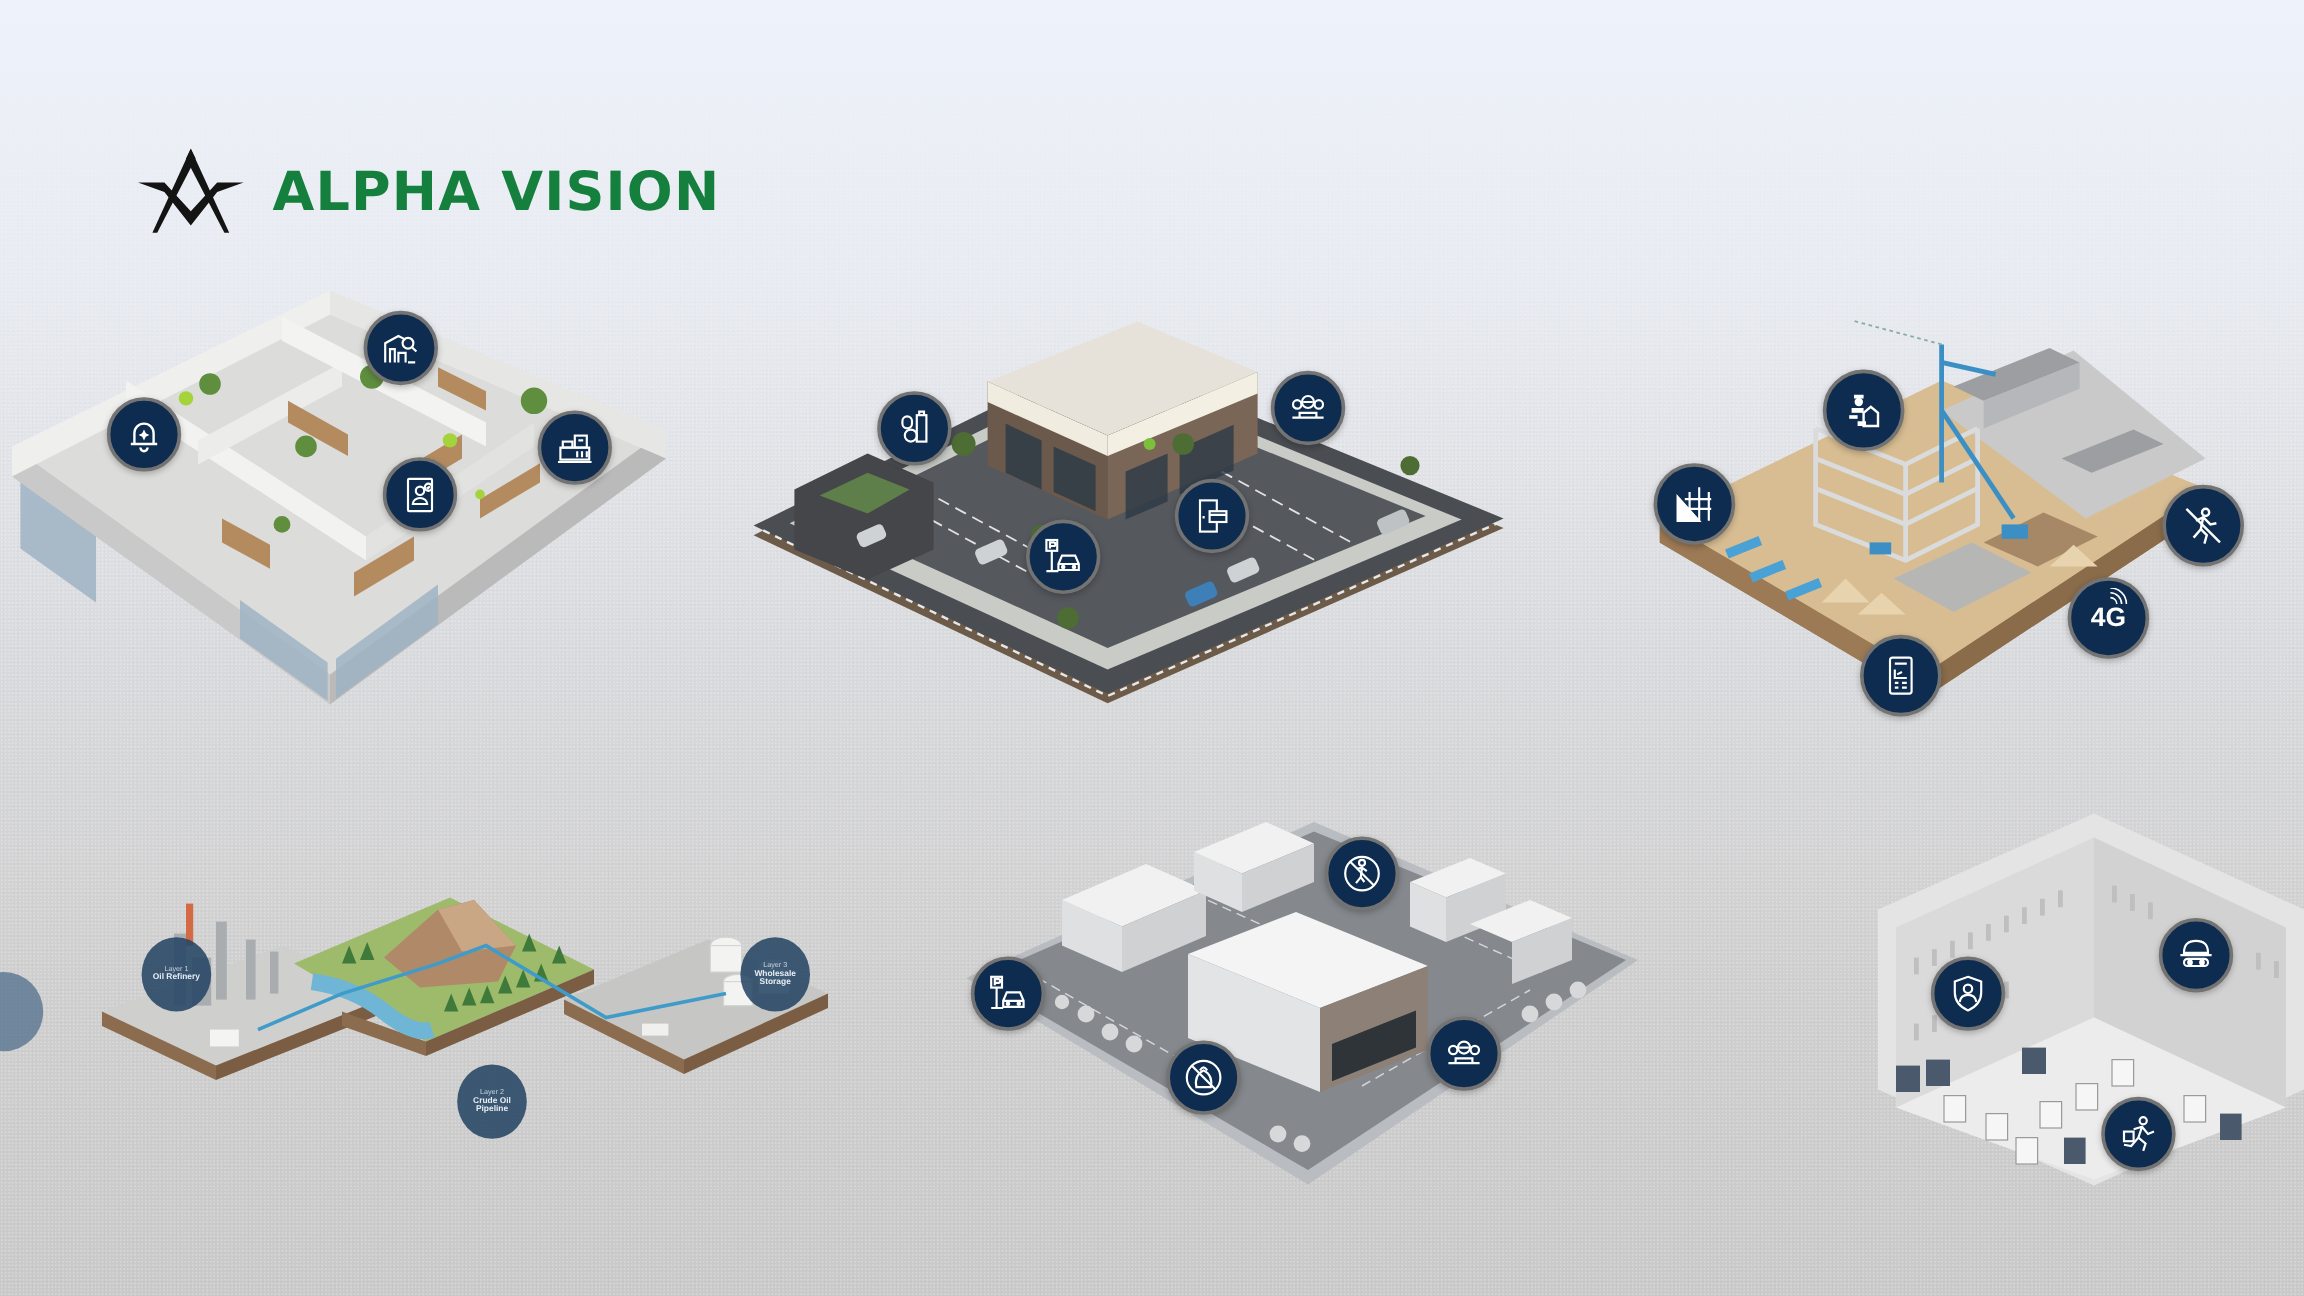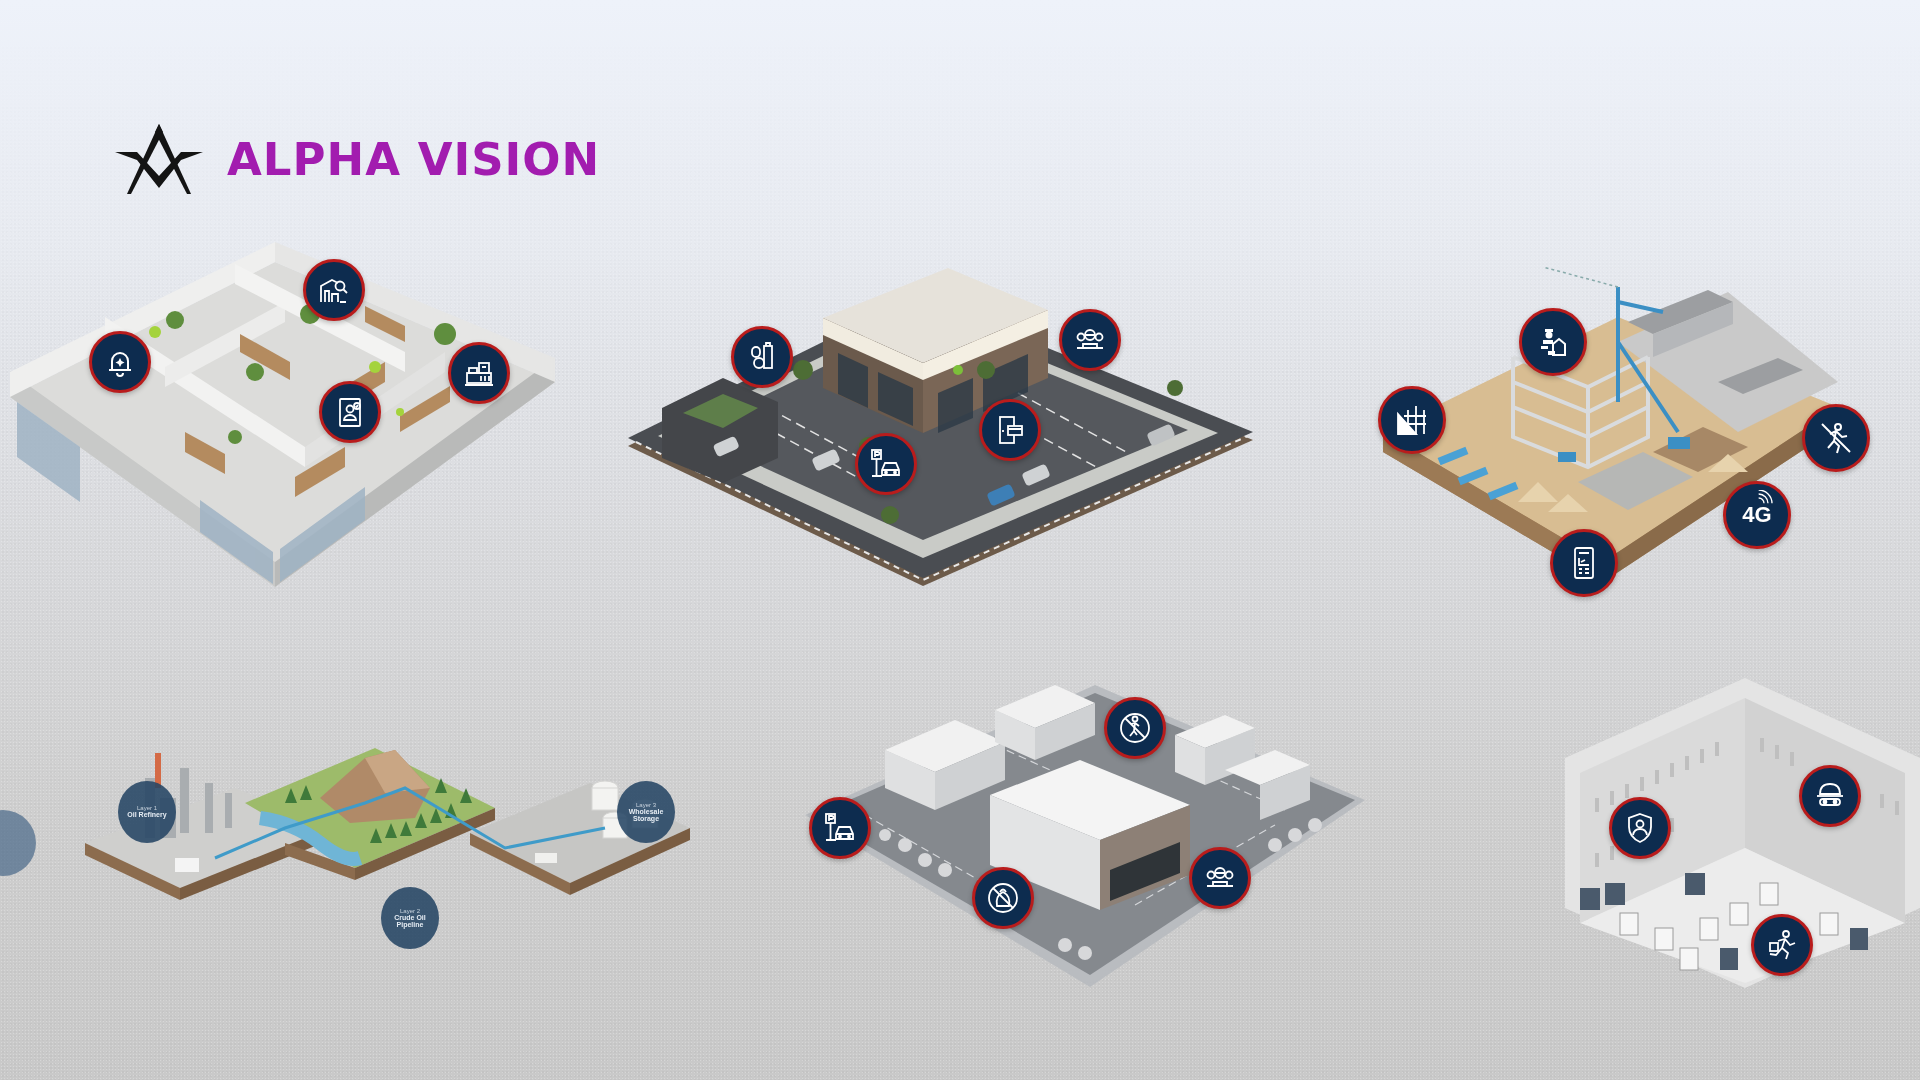--- a/index.html
+++ b/index.html
@@ -14,30 +14,30 @@
       radial-gradient(rgba(255,255,255,.7) 0.6px, transparent 0.9px),
       radial-gradient(rgba(0,0,0,.12) 0.6px, transparent 0.9px);
     background-size:3px 3px, 4px 4px;
     background-position:0 0, 1px 2px;
     mask-image: linear-gradient(180deg, transparent 0%, #000 35%);
     -webkit-mask-image: linear-gradient(180deg, transparent 0%, #000 35%);
   }
   
   .logo { position:absolute; left:113px; top:122px; display:flex; align-items:center; gap:22px; }
   .logo svg { width:92px; height:74px; }
-  .logo-text { font-family:"DejaVu Sans", sans-serif; font-weight:bold; font-size:45px; color:#a21caf; letter-spacing:1px; }
+  .logo-text { font-family:"DejaVu Sans", sans-serif; font-weight:bold; font-size:45px; color:#15803d; letter-spacing:1px; }
 
   
   .scene { position:absolute; }
   .scene svg.iso { position:absolute; left:0; top:0; width:100%; height:100%; overflow:visible; }
 
   
   .badge {
     position:absolute; width:62px; height:62px; margin-left:-31px; margin-top:-31px;
-    border-radius:50%; background:#0d2c4f; border:3px solid #b91c1c;
+    border-radius:50%; background:#0d2c4f; border:3px solid #737373;
     box-shadow:0 2px 5px rgba(0,0,0,.25);
     display:flex; align-items:center; justify-content:center; box-sizing:border-box;
     cursor:pointer;
   }
   .badge svg { width:36px; height:36px; }
   .badge .txt { color:#fff; font-weight:bold; font-size:22px; font-family:"Liberation Sans", sans-serif; }
   .badge.lg { width:68px; height:68px; margin-left:-34px; margin-top:-34px; }
   .label-badge {
     position:absolute; width:58px; height:62px; margin-left:-29px; margin-top:-31px;
     border-radius:50%; background:rgba(38,70,100,.88);

